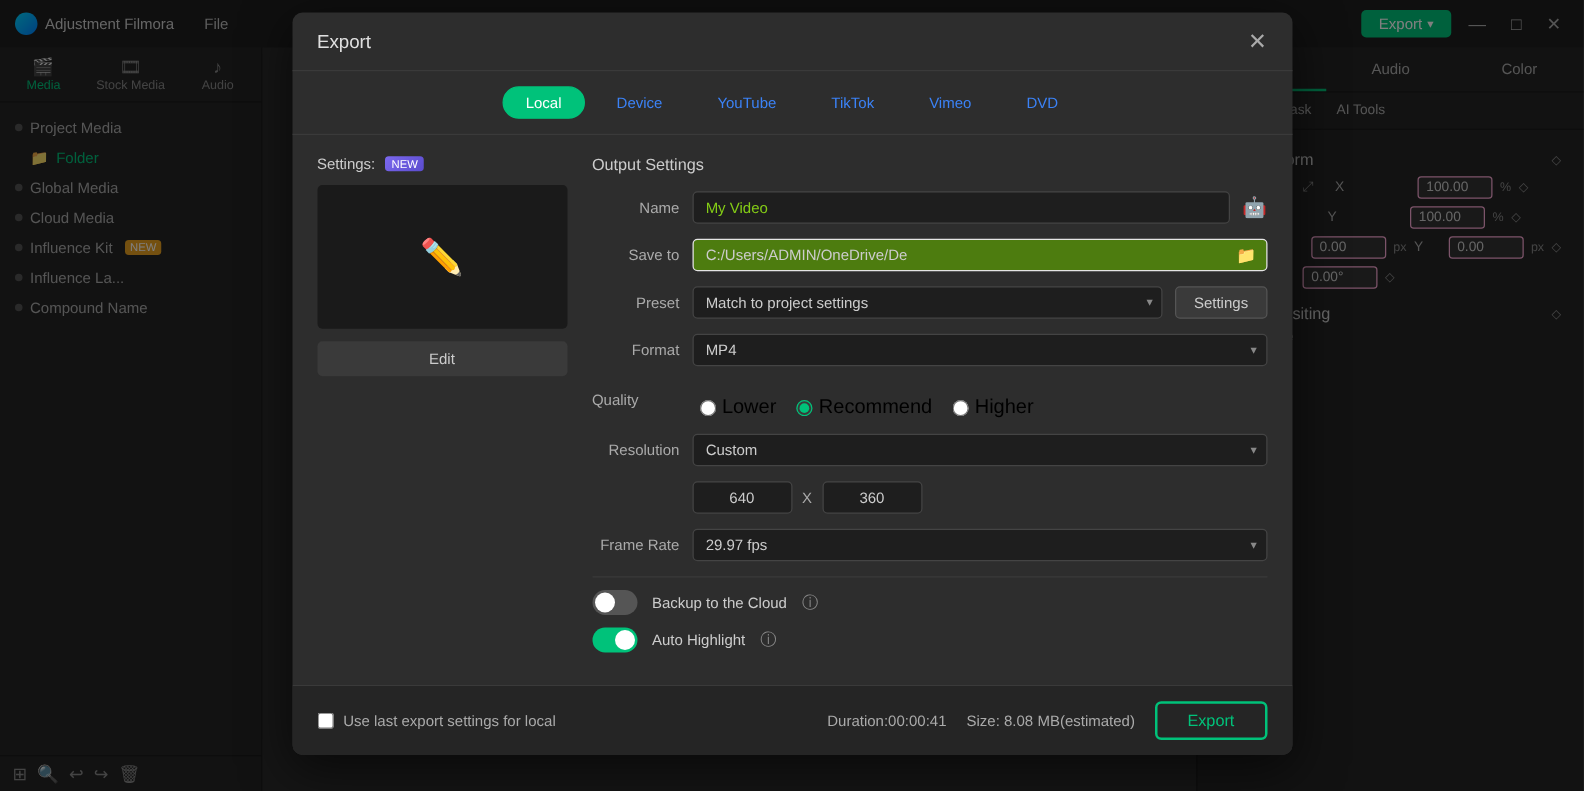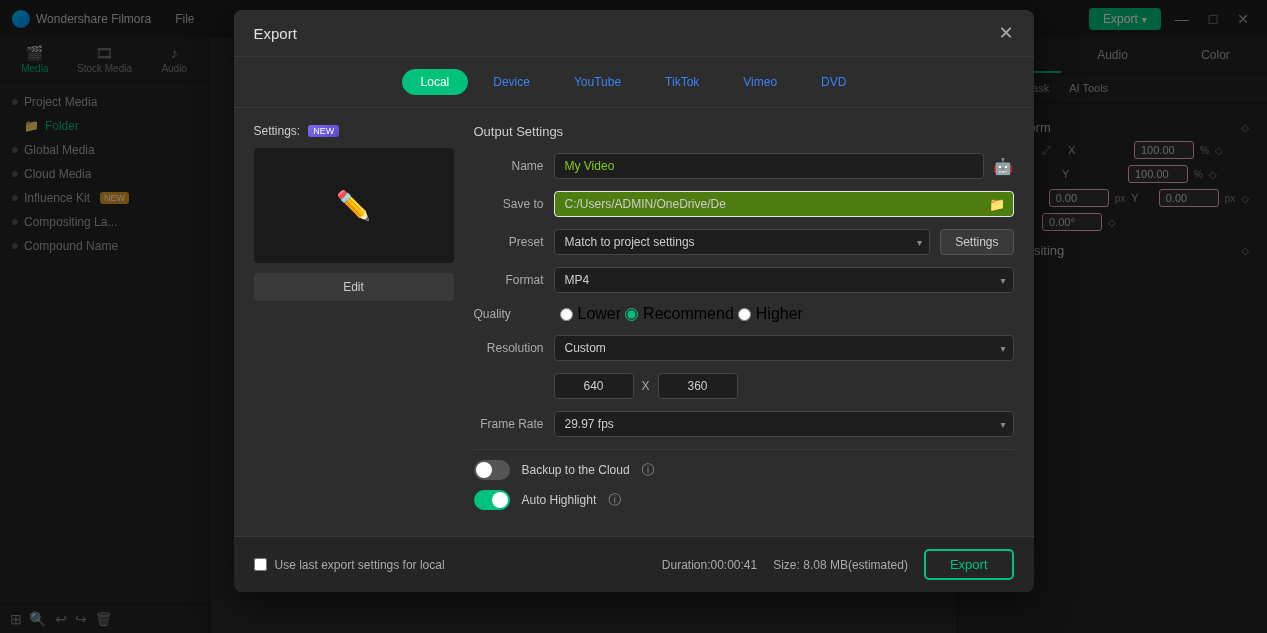--- a/index.html
+++ b/index.html
@@ -442,21 +442,22 @@
     }
     .quality-label {
       color: #aaa;
       font-size: 12px;
       width: 70px;
       text-align: left;
       flex-shrink: 0;
     }
     .radio-group {
       display: flex;
-      gap: 4px;
+      gap: 16px;
+      margin-top: 12px;
     }
     .radio-item {
       display: flex;
       align-items: center;
       gap: 5px;
       cursor: pointer;
     }
     .radio-item input[type="radio"] {
       accent-color: #00c27a;
       cursor: pointer;
@@ -556,21 +557,21 @@
       font-weight: 500;
       cursor: pointer;
     }
   </style>
 </head>
 <body>
 
 <div class="titlebar">
   <div class="titlebar-logo">
     <div class="titlebar-logo-icon"></div>
-    <span class="titlebar-app-name">Wondershare Filmora</span>
+    <span class="titlebar-app-name">Adjustment Filmora</span>
   </div>
   <div class="titlebar-menu">
     <span class="titlebar-menu-item">File</span>
   </div>
   <div class="titlebar-right">
     <button class="export-btn-header">
       <span>Export</span>
       <span class="arrow">▾</span>
     </button>
     <span class="win-btn">—</span>
@@ -613,21 +614,21 @@
         <div class="dot"></div>
         <span>Cloud Media</span>
       </div>
       <div class="sidebar-item">
         <div class="dot"></div>
         <span>Influence Kit</span>
         <span class="badge">NEW</span>
       </div>
       <div class="sidebar-item">
         <div class="dot"></div>
-        <span>Compositing La...</span>
+        <span>Influence La...</span>
       </div>
       <div class="sidebar-item">
         <div class="dot"></div>
         <span>Compound Name</span>
       </div>
     </div>
     <div class="sidebar-bottom">
       <span class="sidebar-bottom-icon">⊞</span>
       <span class="sidebar-bottom-icon">🔍</span>
       <span class="sidebar-bottom-icon">↩</span>

